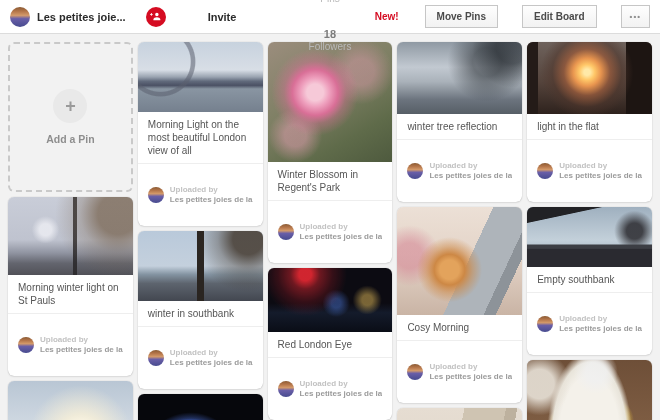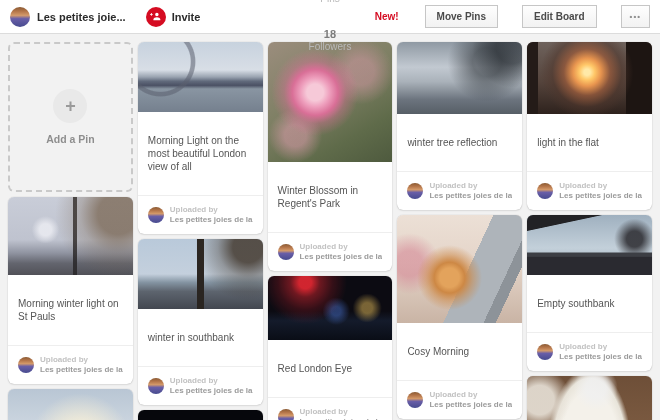--- a/index.html
+++ b/index.html
@@ -6,21 +6,21 @@
   html,body { width:660px; height:420px; overflow:hidden; background:#f2f2f2;
     font-family:"Liberation Sans", sans-serif; }
 
   
   .header { height:34px; background:#fff; border-bottom:1px solid #dcdcdc;
     display:flex; align-items:center; padding:16px 10px; position:relative; }
   .board-avatar { width:20px; height:20px; border-radius:50%;
     background:linear-gradient(180deg,#8a5a33 0%,#b5764a 22%,#d49a6a 42%,#6a5fa8 58%,#474b8f 100%);
     flex:0 0 auto; }
   .board-title { margin-left:7px; font-size:11px; font-weight:bold; color:#2b2b2b; }
-  .invite { display:flex; align-items:center; margin-left:20px; cursor:pointer; }
+  .invite { display:flex; align-items:center; margin-left:20px; cursor:pointer;gap:36px; }
   .invite-icon { width:20px; height:20px; border-radius:50%; background:#d50c22;
     display:flex; align-items:center; justify-content:center; }
   .invite-label { margin-left:6px; font-size:11px; font-weight:bold; color:#2b2b2b; }
 
   .stats { position:absolute; left:50%; top:50%; transform:translate(-50%,-50%);
     display:flex; gap:24px; text-align:center;flex-direction:column; }
   .stat-value { font-size:11px; color:#7c7c7c; font-weight:bold; line-height:1.15; }
   .stat-label { font-size:10px; color:#b9b9b9; }
 
   .header-right { margin-left:auto; display:flex; align-items:center; gap:24px; }
@@ -30,22 +30,22 @@
     color:#4a4a4a; cursor:pointer; font-family:inherit; }
   .hbtn-more { padding:0 8px; color:#8e8e8e; letter-spacing:1px; font-size:8px; }
 
   
   .grid { display:flex; gap:5px; padding:8px 8px 0; align-items:flex-start; }
   .col { flex:1 1 0; display:flex; flex-direction:column; gap:5px; min-width:0; }
 
   .card { background:#fff; border-radius:6px; overflow:hidden;
     box-shadow:0 0 1px rgba(0,0,0,.3), 0 1px 2px rgba(0,0,0,.08); cursor:pointer; }
   .pin-img { width:100%; }
-  .pin-title { padding:22px 10px; font-size:10px; line-height:1.3; color:#555; }
-  .attribution { border-top:1px solid #eee; padding:9px 10px; display:flex;
+  .pin-title { padding:6px 10px; font-size:10px; line-height:1.3; color:#555; }
+  .attribution { border-top:1px solid #eee; padding:21px 10px; display:flex;
     align-items:center; gap:6px; }
   .mini-avatar { width:16px; height:16px; border-radius:50%; flex:0 0 auto;
     background:linear-gradient(180deg,#8a5a33 0%,#b5764a 22%,#d49a6a 42%,#6a5fa8 58%,#474b8f 100%); }
   .attr-text { min-width:0; display:flex; flex-direction:column; }
   .uploaded-by { font-size:8px; font-weight:bold; color:#c2c2c2; line-height:1.25;
     white-space:nowrap; overflow:hidden; }
   .uploader-name { font-size:8px; font-weight:bold; color:#9b9b9b; line-height:1.25;
     white-space:nowrap; overflow:hidden; }
 
   

